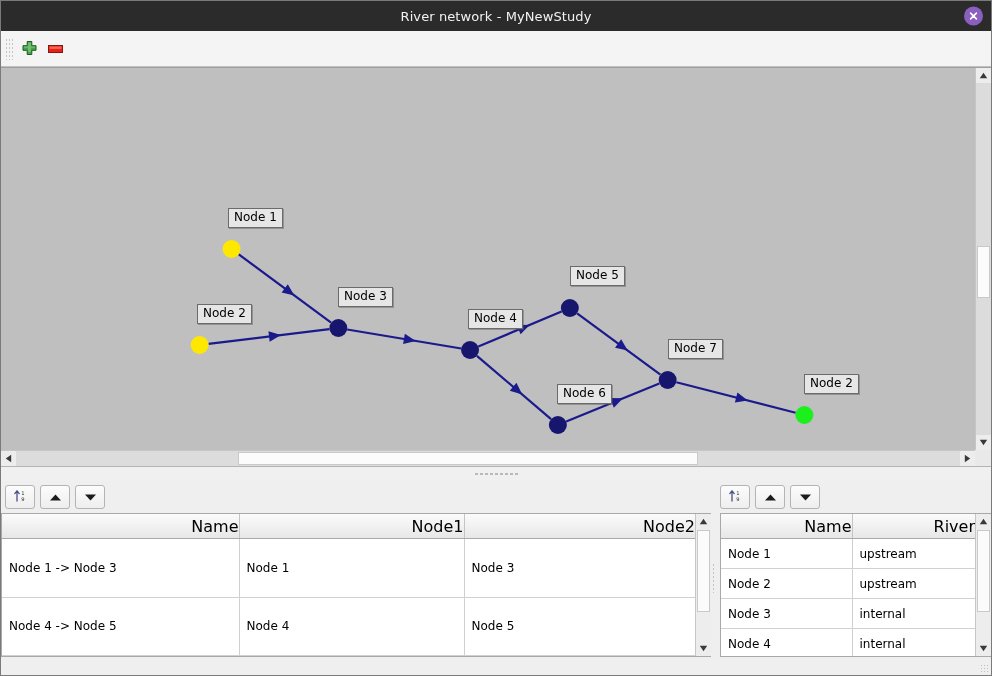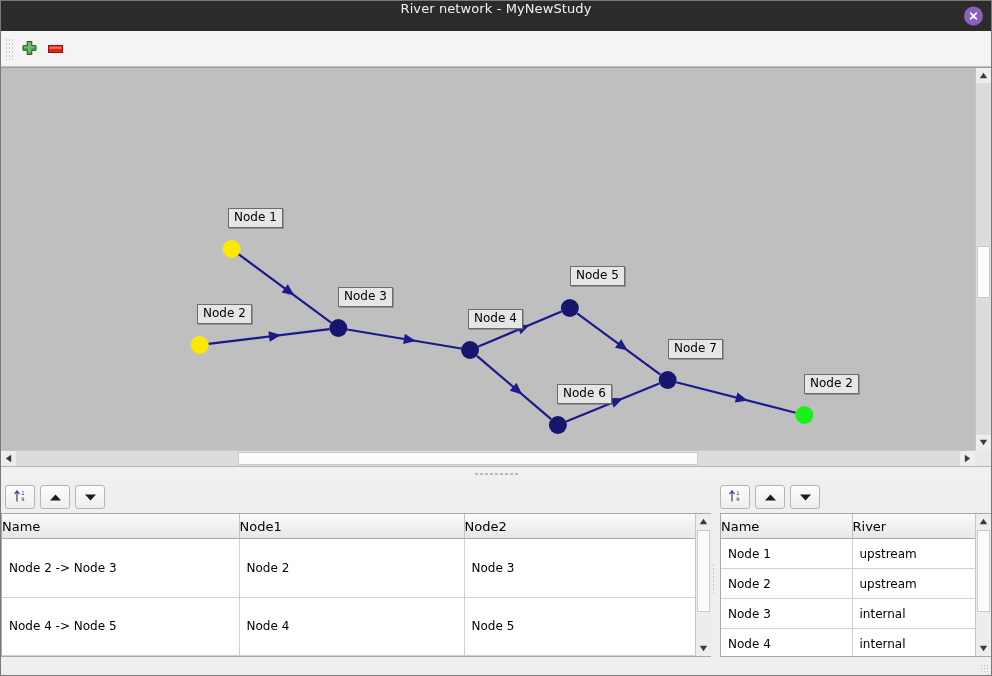--- a/index.html
+++ b/index.html
@@ -25,21 +25,21 @@
     display: flex;
     flex-direction: column;
   }
   
   .titlebar {
     position: relative;
     height: 30px;
     background: #2b2b2b;
     flex: 0 0 30px;
     display: flex;
-    align-items: flex-start;
+    align-items: center;
     justify-content: center;
   }
   .titlebar-text {
     color: #f2f2f2;
     font-size: 13px;
     letter-spacing: 0.1px;
     font-family: "DejaVu Sans", "Liberation Sans", sans-serif;
   }
   .close-btn {
     position: absolute;
@@ -230,23 +230,23 @@
     table-layout: fixed;
     width: 100%;
     background: #ffffff;
   }
   table.grid th {
     height: 24px;
     background: linear-gradient(#fbfbfb, #e7e7e7);
     border-right: 1px solid #c4c4c4;
     border-bottom: 1px solid #a9a9a9;
     font-weight: normal;
-    font-size: 13px;
+    font-size: 16px;
     color: #000;
-    text-align: left;
+    text-align: right;
     padding: 0;
   }
   table.grid td {
     height: 29px;
     border-right: 1px solid #d0d0d0;
     border-bottom: 1px solid #d0d0d0;
     padding: 0 0 0 7px;
     font-size: 12px;
     color: #000;
     background: #ffffff;
@@ -450,22 +450,22 @@
             </colgroup>
           <thead>
               <tr id="branch-head">
                 <th>Name</th>
                 <th>Node1</th>
                 <th style="border-right: none;">Node2</th>
               </tr>
             </thead>
           <tbody id="branch-body">
               <tr>
-                <td>Node 2 -&gt; Node 3</td>
-                <td>Node 2</td>
+                <td>Node 1 -&gt; Node 3</td>
+                <td>Node 1</td>
                 <td style="border-right: none;">Node 3</td>
               </tr>
               <tr>
                 <td>Node 4 -&gt; Node 5</td>
                 <td>Node 4</td>
                 <td style="border-right: none;">Node 5</td>
               </tr>
             </tbody>
         </table>
         <div class="grid-scroll">

